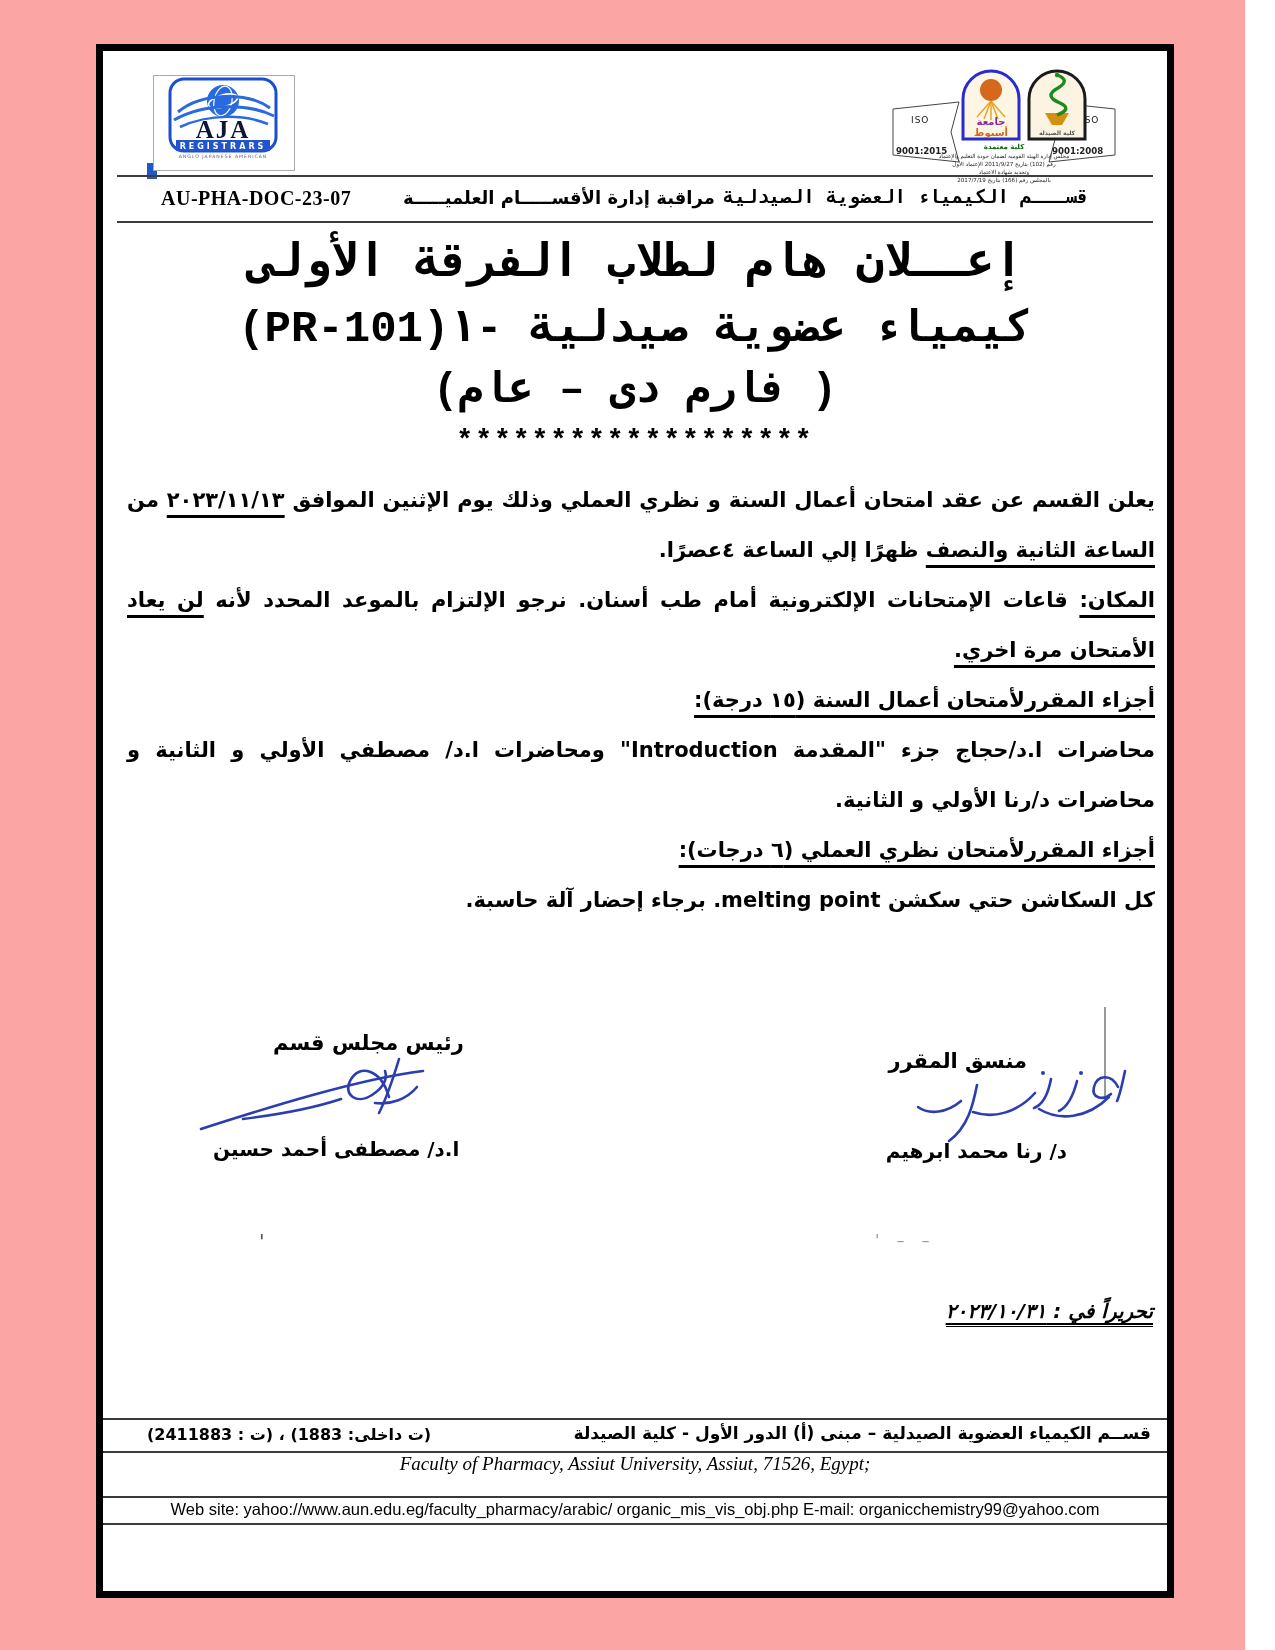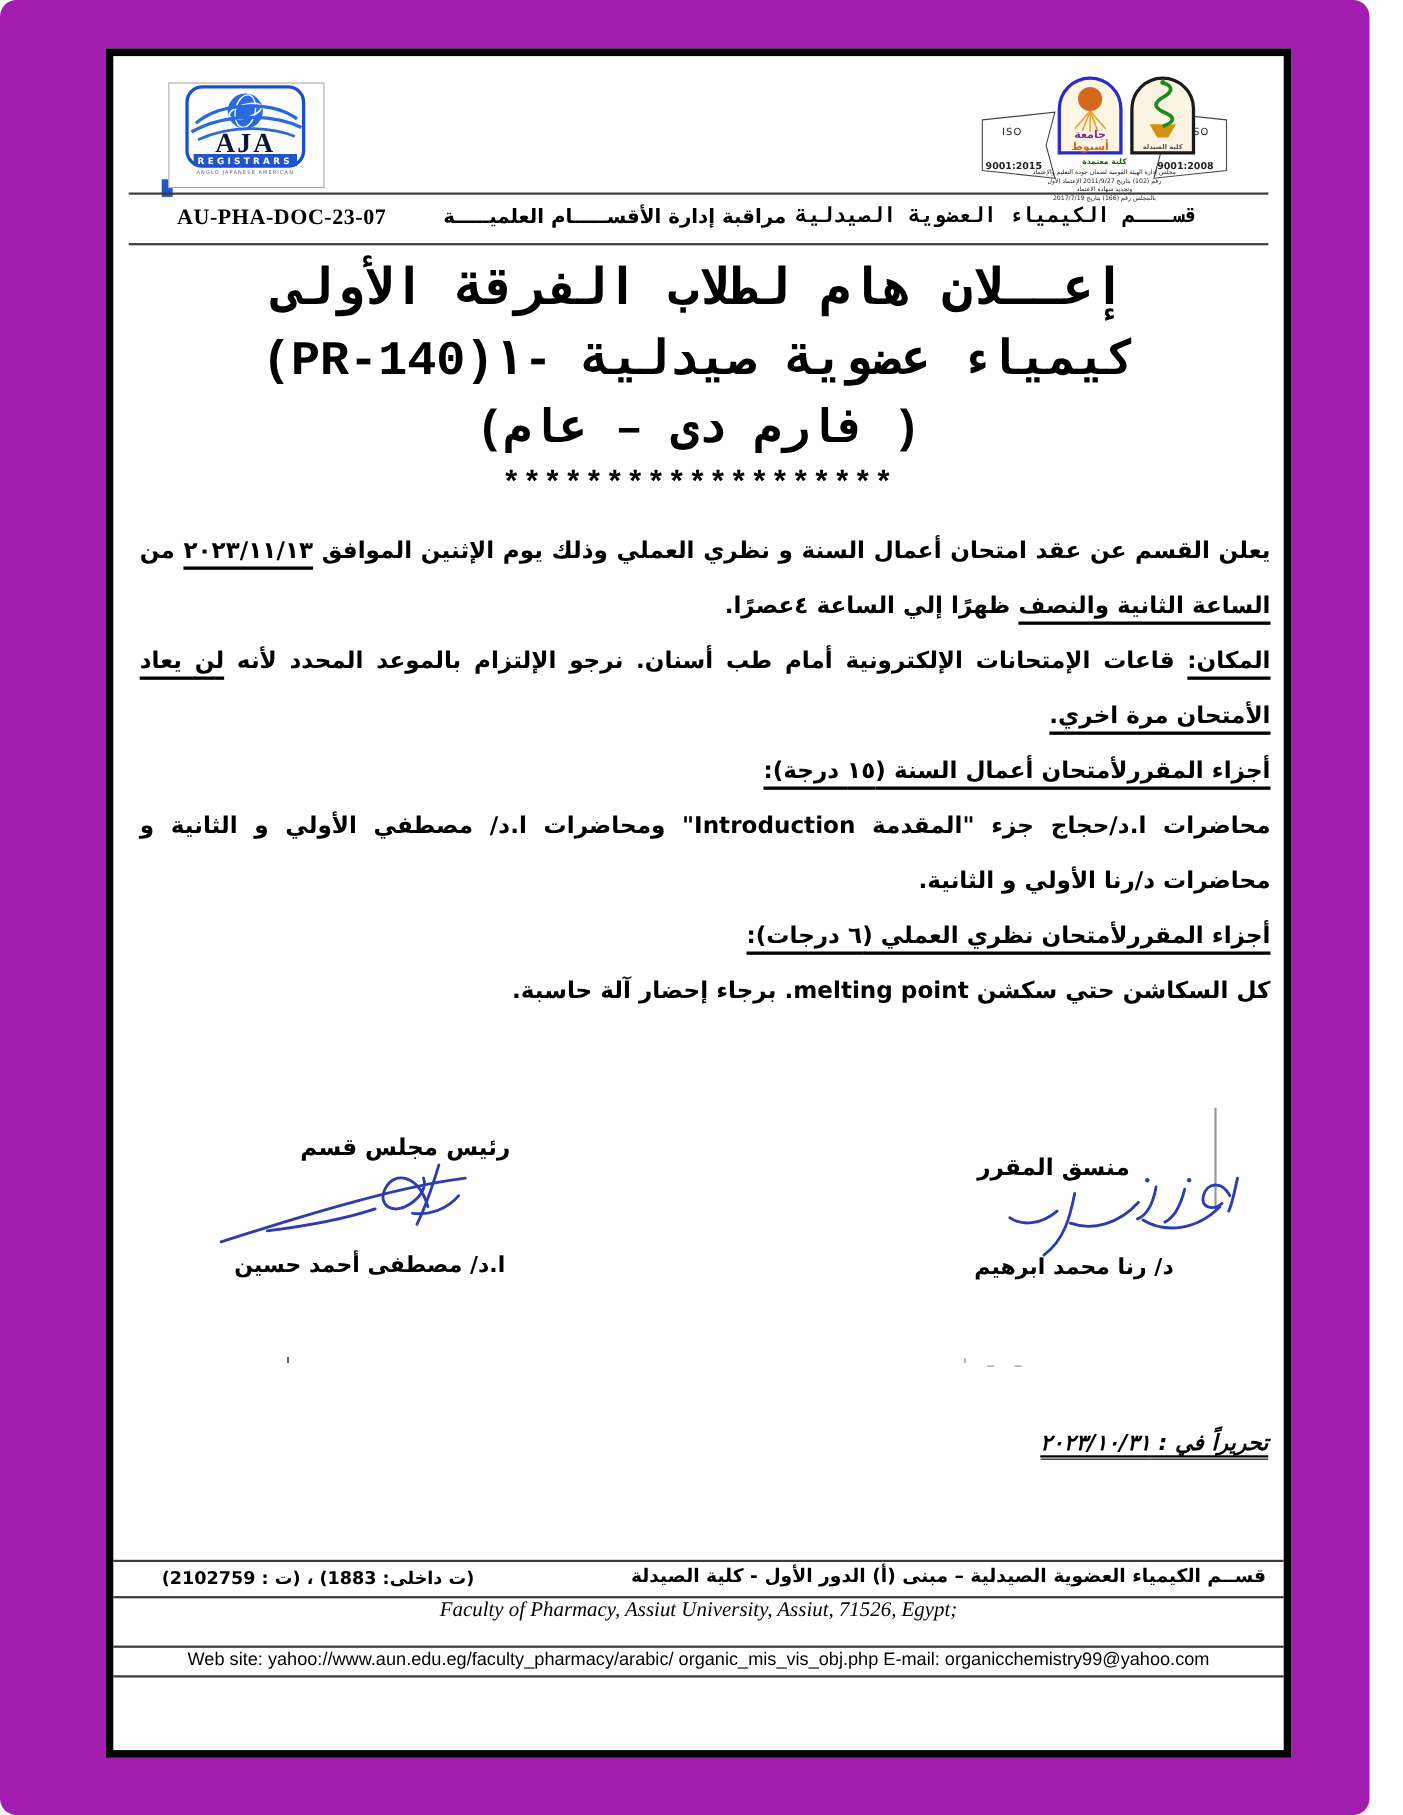--- a/index.html
+++ b/index.html
@@ -1,17 +1,17 @@
 <!DOCTYPE html>
 <html><head>
 <meta charset="utf-8">
 <style>
   html,body{margin:0;padding:0;background:#ffffff;}
-  .page{position:relative;width:1245px;height:1650px;background:#a21caf;overflow:hidden;
-        font-family:"DejaVu Sans",sans-serif;color:#000;border-radius:15px;}
+  .page{position:relative;width:1245px;height:1650px;background:#fca5a5;overflow:hidden;
+        font-family:"DejaVu Sans",sans-serif;color:#000;}
   .abs{position:absolute;}
   .frame{position:absolute;left:96px;top:44px;width:1078px;height:1554px;
          border:7px solid #000;box-sizing:border-box;background:#fff;}
 
   
   .aja-tab{left:44px;top:112px;width:10px;height:16px;background:#2257c4;}
   .aja-box{left:50px;top:24px;width:140px;height:94px;background:#fff;border:1px solid #aaa;}
   .iso-box{left:786px;top:14px;width:230px;height:124px;}
   .ruleA{left:14px;right:14px;top:124px;border-top:2px solid #3c3c3c;}
   .ruleB{left:14px;right:14px;top:170px;border-top:2px solid #3c3c3c;}
@@ -114,21 +114,21 @@
     </div>
 
     <div class="abs ruleA"></div>
     <span class="abs doc-code">AU-PHA-DOC-23-07</span>
     <span class="abs hdr-center">مراقبة إدارة الأقســـــام العلميـــــة</span>
     <span class="abs hdr-right">قســـم الكيمياء العضوية الصيدلية</span>
     <div class="abs ruleB"></div>
 
     <div class="abs title-wrap">
       <p class="t1">إعــلان هام لطلاب الفرقة الأولى</p>
-      <p class="t2">كيمياء عضوية صيدلية -١(PR-140)</p>
+      <p class="t2">كيمياء عضوية صيدلية -١(PR-101)</p>
       <p class="t3">( فارم دى –  عام)</p>
       <p class="stars">*******************</p>
     </div>
 
     <div class="abs body-text">
       <p><span>يعلن القسم عن عقد امتحان أعمال السنة و نظري العملي وذلك يوم الإثنين الموافق </span><span class="u">٢٠٢٣/١١/١٣</span><span> من </span><span class="u">الساعة الثانية والنصف</span><span> ظهرًا إلي الساعة ٤عصرًا.</span></p>
       <p><span class="u">المكان:</span><span> قاعات الإمتحانات الإلكترونية أمام طب أسنان. نرجو الإلتزام بالموعد المحدد لأنه </span><span class="u">لن يعاد الأمتحان مرة اخري.</span></p>
       <p><span class="u">أجزاء المقررلأمتحان أعمال السنة (١٥ درجة):</span></p>
       <p><span>محاضرات ا.د/حجاج جزء "المقدمة Introduction" ومحاضرات ا.د/ مصطفي الأولي و الثانية و محاضرات د/رنا الأولي و الثانية.</span></p>
       <p><span class="u">أجزاء المقررلأمتحان نظري العملي (٦ درجات):</span></p>
@@ -170,21 +170,21 @@
     </div>
     <div class="abs sig-name" style="left:110px;top:1086px;">ا.د/ مصطفى أحمد حسين</div>
 
     <div class="abs mark-dashes">' – –</div>
     <div class="abs mark-tick">'</div>
 
     <div class="abs date-line"><span>تحريراً في : ٢٠٢٣/١٠/٣١</span></div>
 
     <div class="abs fr fr1"></div>
     <span class="abs f-ar-right">قســم الكيمياء العضوية الصيدلية – مبنى (أ) الدور الأول  - كلية الصيدلة</span>
-    <span class="abs f-ar-left">(ت داخلى: 1883) ، (ت : 2102759)</span>
+    <span class="abs f-ar-left">(ت داخلى: 1883) ، (ت : 2411883)</span>
     <div class="abs fr fr2"></div>
     <div class="abs f-en f-en1">Faculty of Pharmacy, Assiut University, Assiut, 71526, Egypt;</div>
     <div class="abs fr fr3"></div>
     <div class="abs f-web">Web site: yahoo://www.aun.edu.eg/faculty_pharmacy/arabic/ organic_mis_vis_obj.php     E-mail: organicchemistry99@yahoo.com</div>
     <div class="abs fr fr4"></div>
 
   </div>
 </div>
 
 </body></html>

